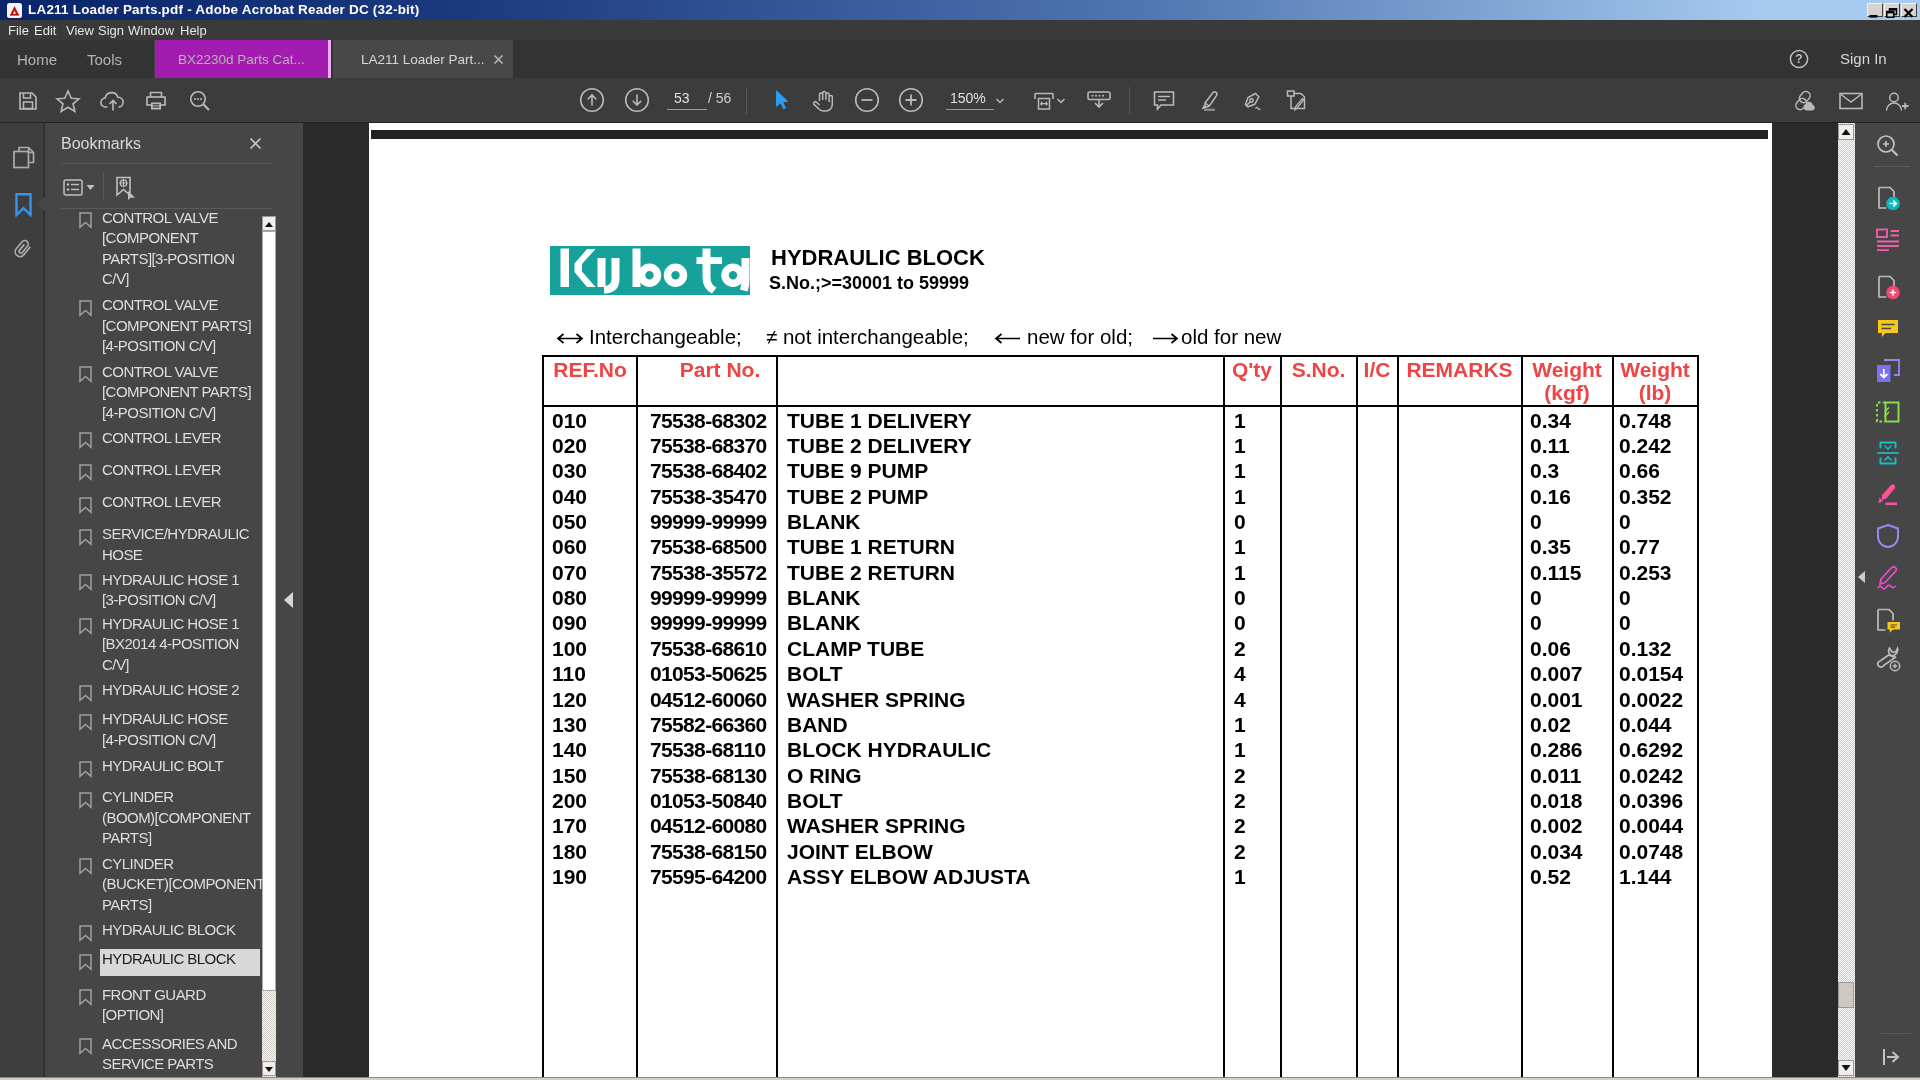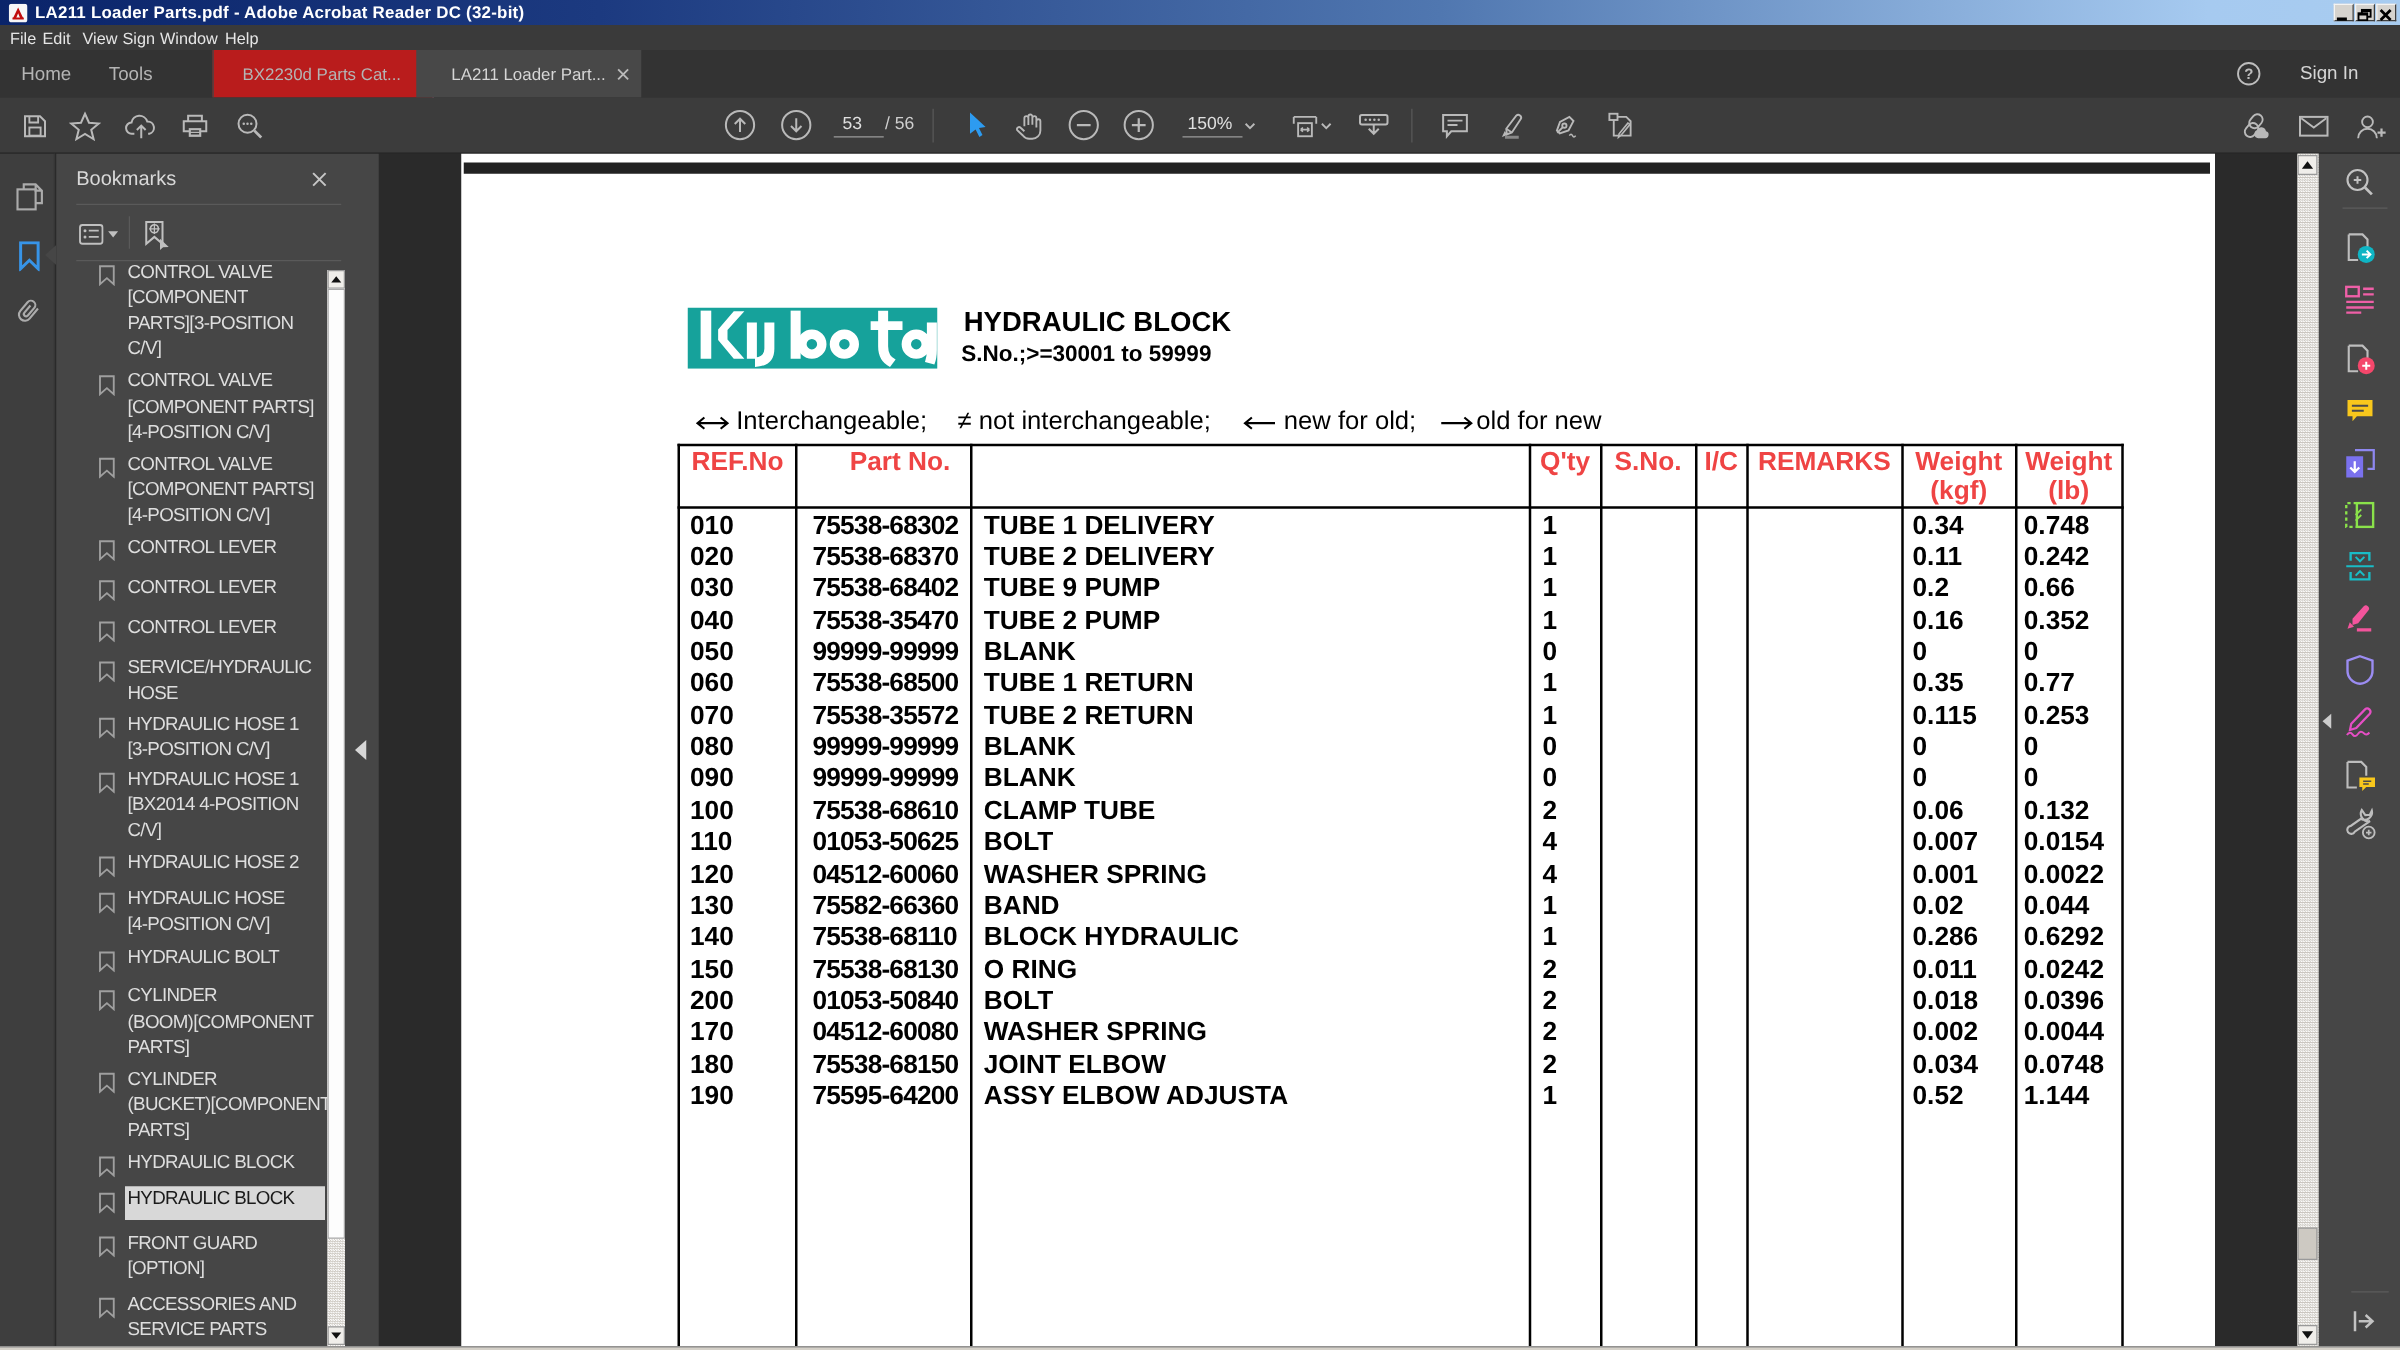--- a/index.html
+++ b/index.html
@@ -6,21 +6,21 @@
 .abs { position:absolute; }
 #titlebar { position:absolute; left:0; top:0; width:1920px; height:20px;
   background:linear-gradient(90deg,#0a246a 0%,#1c3a80 25%,#5077b0 60%,#a6caf0 92%,#a8ccf0 100%); }
 #titletext { position:absolute; left:28px; top:2px; font-size:13.5px; font-weight:bold; color:#fff; letter-spacing:0.2px;}
 .winbtn { position:absolute; top:3px; width:16px; height:14px; background:#d6d3ce;
   border-top:1px solid #f4f3f1; border-left:1px solid #f4f3f1; border-right:1.5px solid #404040; border-bottom:1.5px solid #404040; }
 #menubar { position:absolute; left:0; top:20px; width:1920px; height:20px; background:#3a3a3a; }
 .menu { position:absolute; top:3px; font-size:13px; color:#e6e6e6; }
 #tabbar { position:absolute; left:0; top:40px; width:1920px; height:38px; background:#333333; }
 .tabtxt { position:absolute; top:11px; font-size:15px; color:#b4b4b4; }
-#tab1 { position:absolute; left:170px; top:0; width:177px; height:38px; background:#b91c1c; border-left:1px solid #454545; border-right:1px solid #f0abfc; }
+#tab1 { position:absolute; left:154px; top:0; width:177px; height:38px; background:#a21caf; border-left:1px solid #454545; border-right:3px solid #f0abfc; }
 #tab2 { position:absolute; left:333px; top:0; width:180px; height:38px; background:#484848; }
 #toolbar { position:absolute; left:0; top:78px; width:1920px; height:45px; background:#3c3c3c; border-bottom:1px solid #232323;}
 .ti { position:absolute; }
 .tsep { position:absolute; top:9px; width:1px; height:27px; background:#585858; }
 .ttext { position:absolute; color:#cfcfcf; font-size:14px; }
 #main { position:absolute; left:0; top:123px; width:1920px; height:954px; }
 #leftrail { position:absolute; left:0; top:0; width:44px; height:954px; background:#3e3e3e; border-right:1px solid #363636;}
 #panel { position:absolute; left:45px; top:0; width:258px; height:954px; background:#464646; }
 #docarea { position:absolute; left:303px; top:0; width:1535px; height:954px; background:#2a2a2a; }
 #page { position:absolute; left:66px; top:0; width:1403px; height:954px; background:#ffffff; }
@@ -261,21 +261,21 @@
 <div class="tc" style="left:249px;top:310.0px;">020</div>
 <div class="tc" style="left:347px;top:310.0px;letter-spacing:-0.65px">75538-68370</div>
 <div class="tc" style="left:484px;top:310.0px;">TUBE 2 DELIVERY</div>
 <div class="tc" style="left:931px;top:310.0px;">1</div>
 <div class="tc" style="left:1227px;top:310.0px;">0.11</div>
 <div class="tc" style="left:1316px;top:310.0px;">0.242</div>
 <div class="tc" style="left:249px;top:335.3px;">030</div>
 <div class="tc" style="left:347px;top:335.3px;letter-spacing:-0.65px">75538-68402</div>
 <div class="tc" style="left:484px;top:335.3px;">TUBE 9 PUMP</div>
 <div class="tc" style="left:931px;top:335.3px;">1</div>
-<div class="tc" style="left:1227px;top:335.3px;">0.2</div>
+<div class="tc" style="left:1227px;top:335.3px;">0.3</div>
 <div class="tc" style="left:1316px;top:335.3px;">0.66</div>
 <div class="tc" style="left:249px;top:360.7px;">040</div>
 <div class="tc" style="left:347px;top:360.7px;letter-spacing:-0.65px">75538-35470</div>
 <div class="tc" style="left:484px;top:360.7px;">TUBE 2 PUMP</div>
 <div class="tc" style="left:931px;top:360.7px;">1</div>
 <div class="tc" style="left:1227px;top:360.7px;">0.16</div>
 <div class="tc" style="left:1316px;top:360.7px;">0.352</div>
 <div class="tc" style="left:249px;top:386.0px;">050</div>
 <div class="tc" style="left:347px;top:386.0px;letter-spacing:-0.65px">99999-99999</div>
 <div class="tc" style="left:484px;top:386.0px;">BLANK</div>

